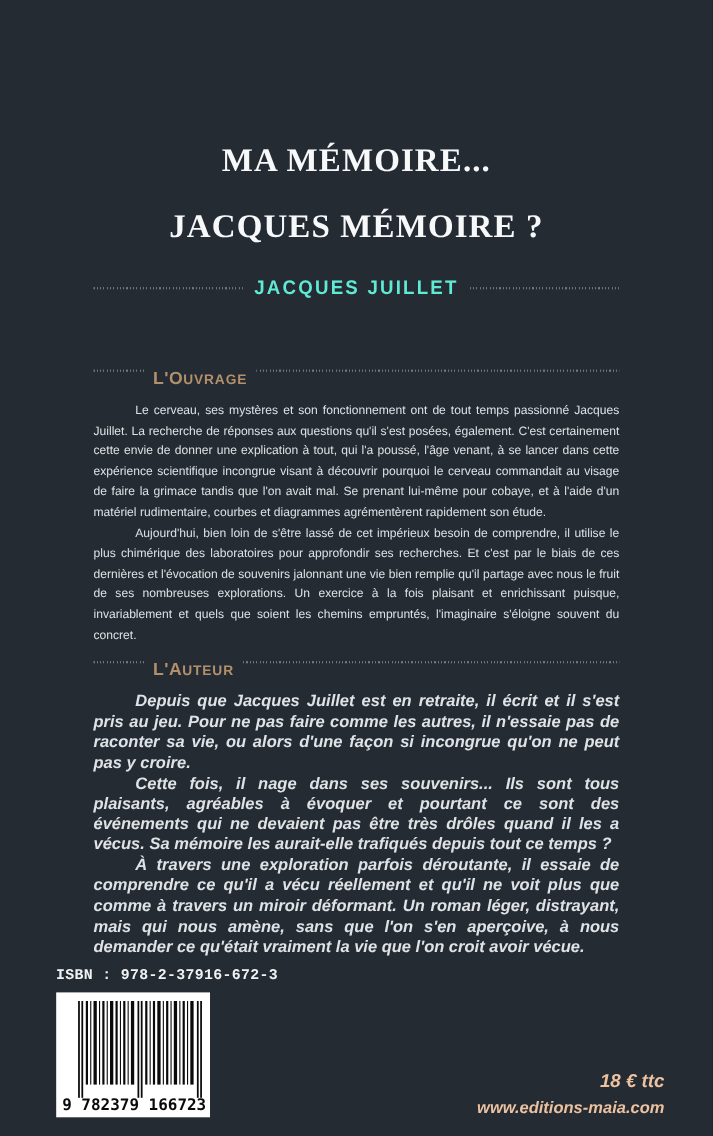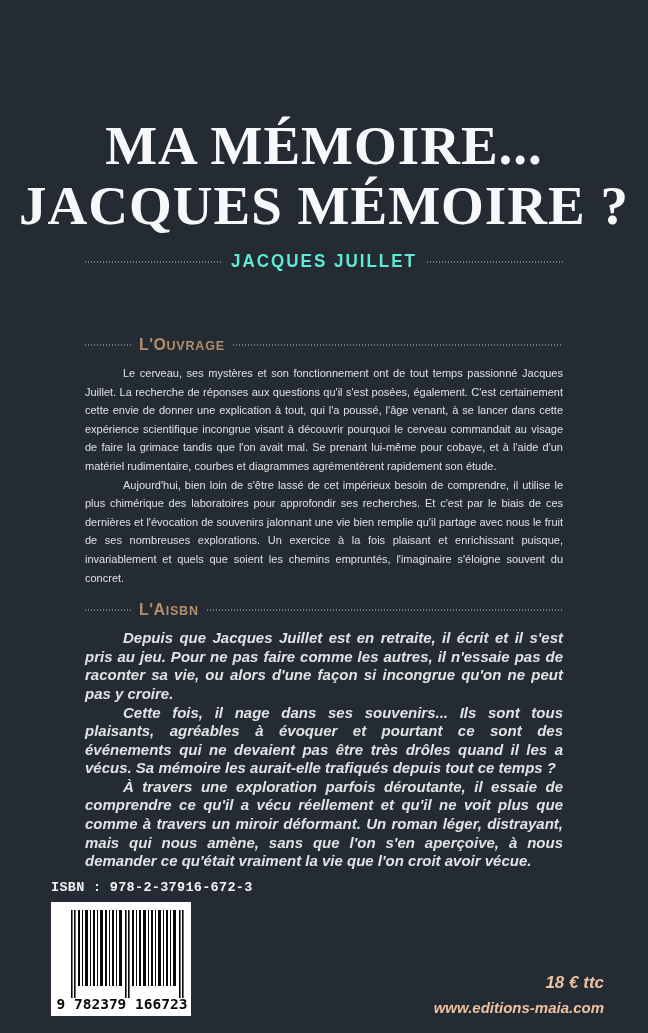--- a/index.html
+++ b/index.html
@@ -17,21 +17,21 @@
   }
   
   .title-block{
     padding-top:116px;
     text-align:center;
   }
   .title-line{
     display:block;
     font-family:"Liberation Serif",serif;
     font-weight:700;
-    font-size:55px;
+    font-size:30px;
     line-height:60px;
     letter-spacing:1px;
     color:#f7f8f9;
   }
   
   .author-row{
     margin:16px 85px 0 85px;
     display:flex;
     align-items:center;
     gap:10px;
@@ -51,21 +51,21 @@
     font-weight:700;
     letter-spacing:2px;
     color:#5eead4;
     white-space:nowrap;
     transform:scaleY(1.05);
   }
   
   .heading-row{
     margin:0 85px;
     display:flex;
-    align-items:center;
+    align-items:flex-start;
     gap:8px;
   }
   .heading-row.first{margin-top:64px;}
   .heading-row.second{margin-top:14px;}
   .sec-heading{
     white-space:nowrap;
     color:var(--accent,#b3906c);
     font-weight:700;
   }
   .sec-heading .lead{font-size:16px;letter-spacing:.5px;}
@@ -136,21 +136,21 @@
     <span class="sec-heading"><span class="lead">L'O</span><span class="rest">UVRAGE</span></span>
     <span class="dash-line"></span>
   </div>
   <div class="body-text">
     <p>Le cerveau, ses mystères et son fonctionnement ont de tout temps passionné Jacques Juillet. La recherche de réponses aux questions qu'il s'est posées, également. C'est certainement cette envie de donner une explication à tout, qui l'a poussé, l'âge venant, à se lancer dans cette expérience scientifique incongrue visant à découvrir pourquoi le cerveau commandait au visage de faire la grimace tandis que l'on avait mal. Se prenant lui-même pour cobaye, et à l'aide d'un matériel rudimentaire, courbes et diagrammes agrémentèrent rapidement son étude.</p>
     <p>Aujourd'hui, bien loin de s'être lassé de cet impérieux besoin de comprendre, il utilise le plus chimérique des laboratoires pour approfondir ses recherches. Et c'est par le biais de ces dernières et l'évocation de souvenirs jalonnant une vie bien remplie qu'il partage avec nous le fruit de ses nombreuses explorations. Un exercice à la fois plaisant et enrichissant puisque, invariablement et quels que soient les chemins empruntés, l'imaginaire s'éloigne souvent du concret.</p>
   </div>
 
   <div class="heading-row second">
     <span class="dash-short"></span>
-    <span class="sec-heading"><span class="lead">L'A</span><span class="rest">ISBN</span></span>
+    <span class="sec-heading"><span class="lead">L'A</span><span class="rest">UTEUR</span></span>
     <span class="dash-line"></span>
   </div>
   <div class="body-text italic">
     <p>Depuis que Jacques Juillet est en retraite, il écrit et il s'est pris au jeu. Pour ne pas faire comme les autres, il n'essaie pas de raconter sa vie, ou alors d'une façon si incongrue qu'on ne peut pas y croire.</p>
     <p>Cette fois, il nage dans ses souvenirs... Ils sont tous plaisants, agréables à évoquer et pourtant ce sont des événements qui ne devaient pas être très drôles quand il les a vécus. Sa mémoire les aurait-elle trafiqués depuis tout ce temps ?</p>
     <p>À travers une exploration parfois déroutante, il essaie de comprendre ce qu'il a vécu réellement et qu'il ne voit plus que comme à travers un miroir déformant. Un roman léger, distrayant, mais qui nous amène, sans que l'on s'en aperçoive, à nous demander ce qu'était vraiment la vie que l'on croit avoir vécue.</p>
   </div>
 
   <div class="isbn-block">
     <div class="isbn-label">ISBN : 978-2-37916-672-3</div>

